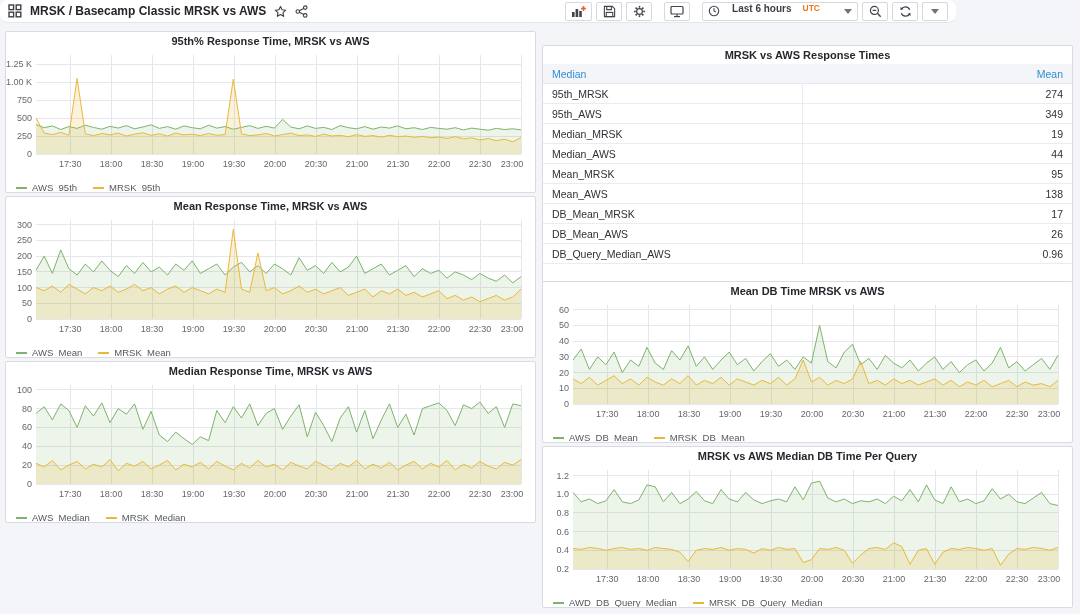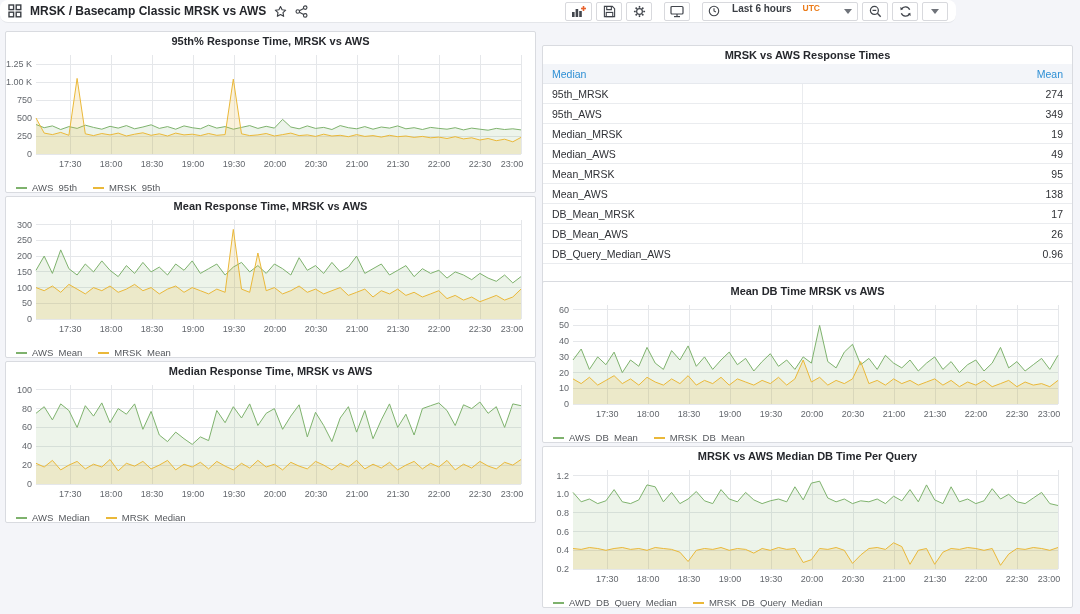--- a/index.html
+++ b/index.html
@@ -380,21 +380,21 @@
         <tr>
      <td>95th_AWS</td>
      <td class="num">349</td>
    </tr>
         <tr>
      <td>Median_MRSK</td>
      <td class="num">19</td>
    </tr>
         <tr>
      <td>Median_AWS</td>
-     <td class="num">49</td>
+     <td class="num">44</td>
    </tr>
         <tr>
      <td>Mean_MRSK</td>
      <td class="num">95</td>
    </tr>
         <tr>
      <td>Mean_AWS</td>
      <td class="num">138</td>
    </tr>
         <tr>

